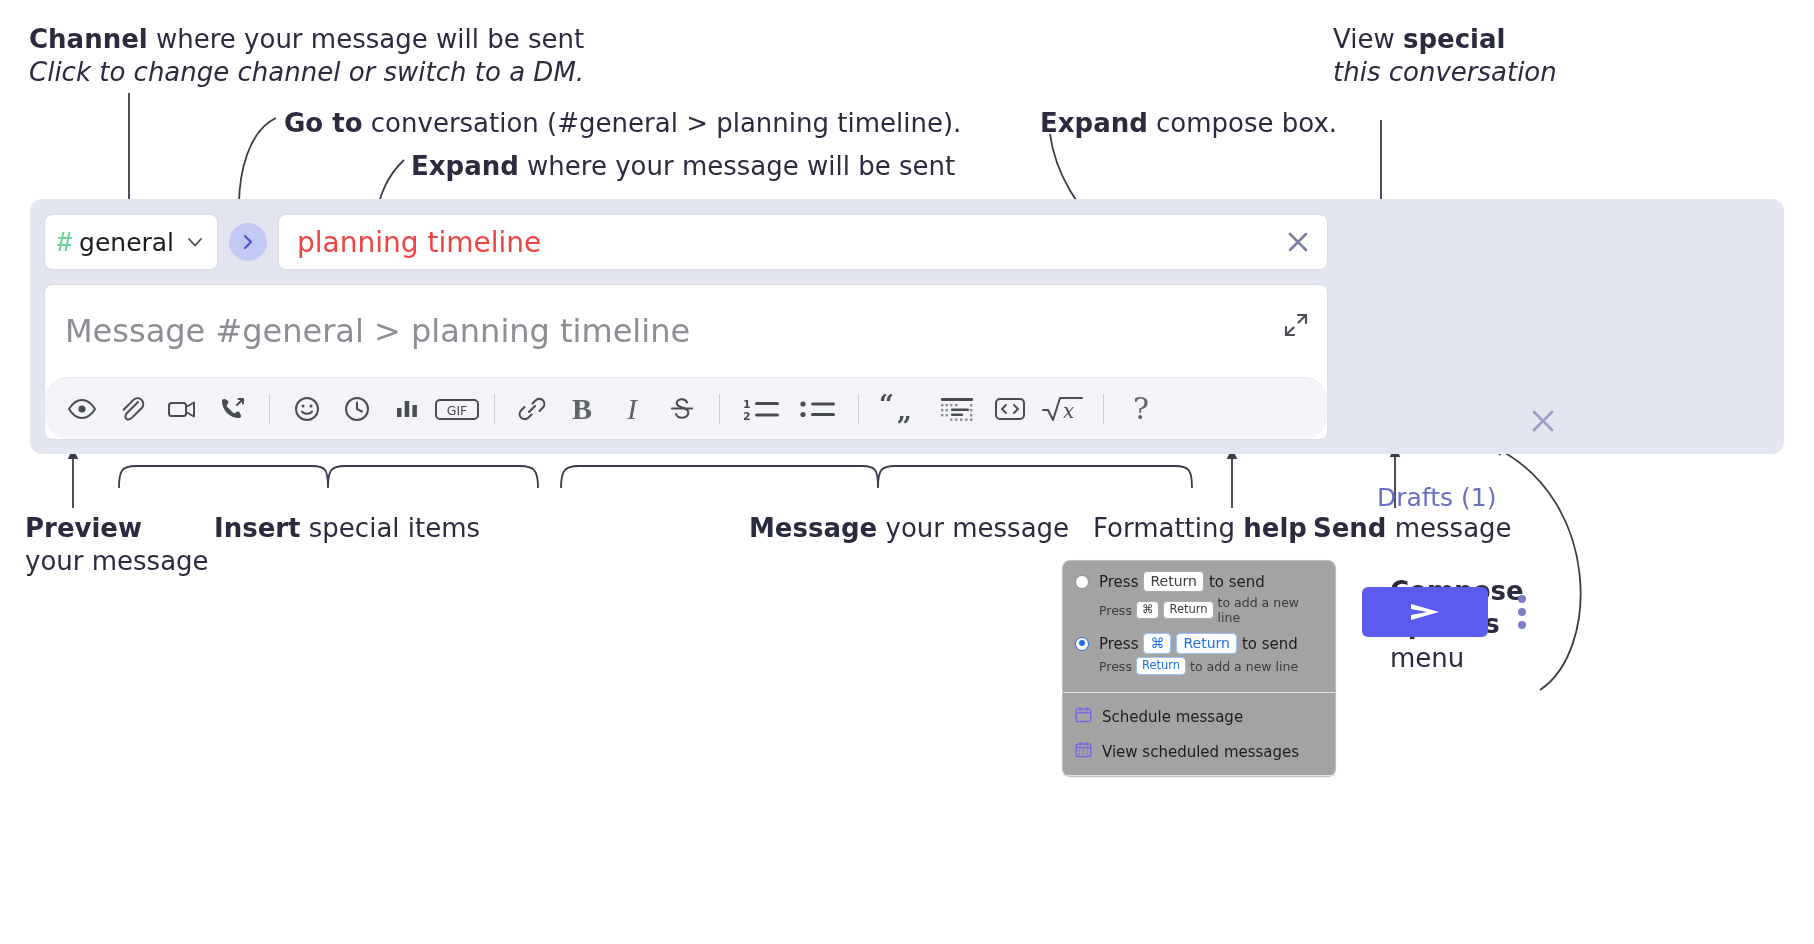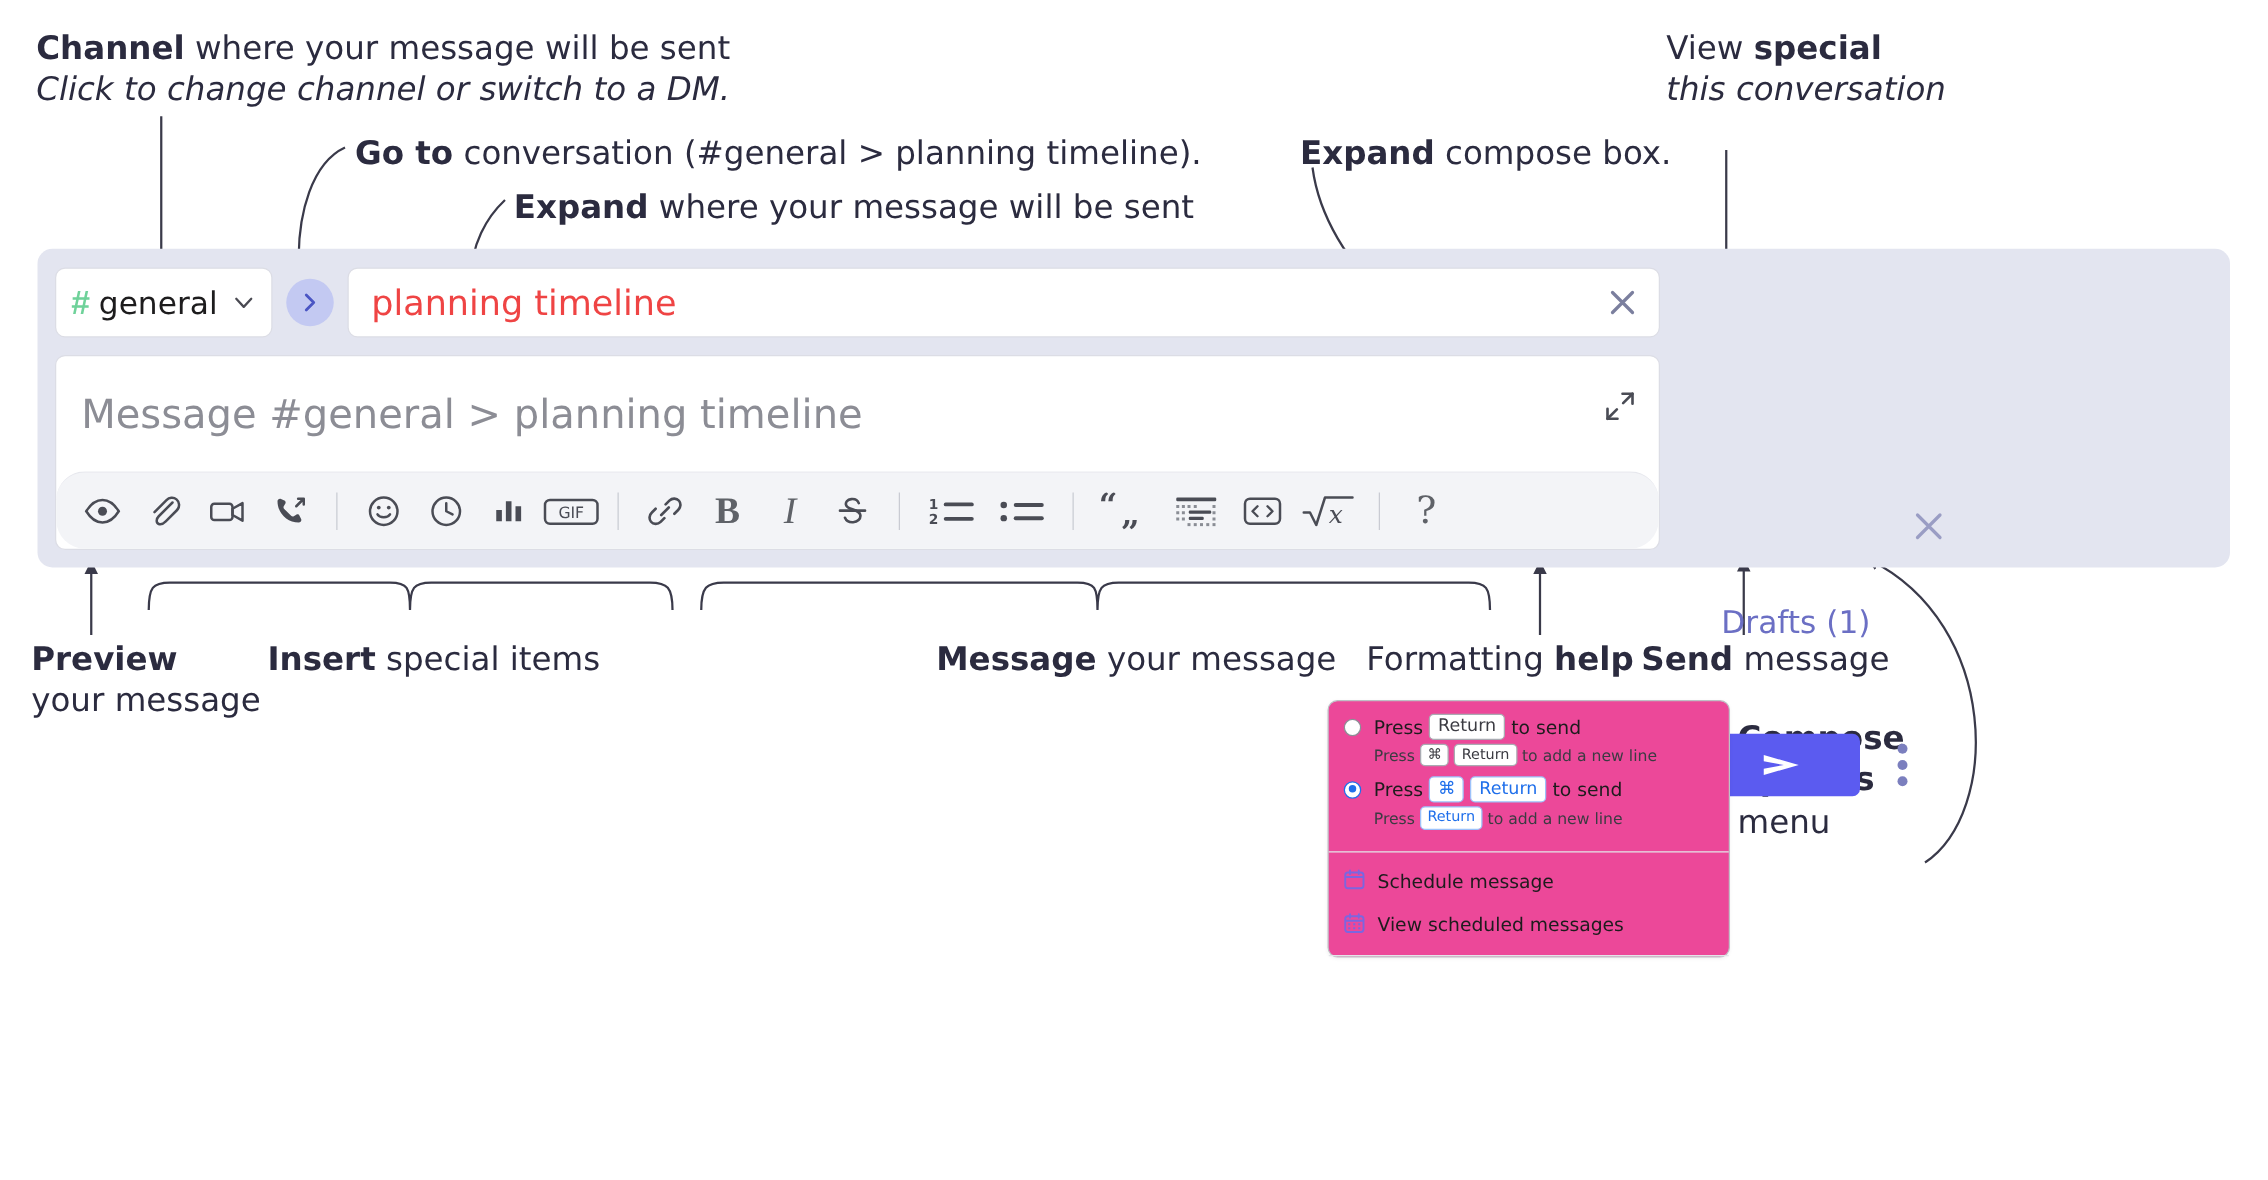--- a/index.html
+++ b/index.html
@@ -235,22 +235,22 @@
     left: 1498px;
     top: 207px;
     cursor: pointer;
   }
 
   
   #options-menu {
     position: absolute;
     left: 1062px;
     top: 560px;
-    width: 322px;
-    background: #ec4899;
+    width: 274px;
+    background: #a3a3a3;
     border: 1px solid #bfc0c6;
     border-radius: 8px;
     box-sizing: border-box;
     font-family: "DejaVu Sans", sans-serif;
     box-shadow: 0 1px 3px rgba(0,0,0,0.06);
   }
   .menu-section { padding: 10px 0 9px 0; }
   .menu-divider { height: 1px; background: #e4e5e9; }
   .radio-row {
     display: flex;

